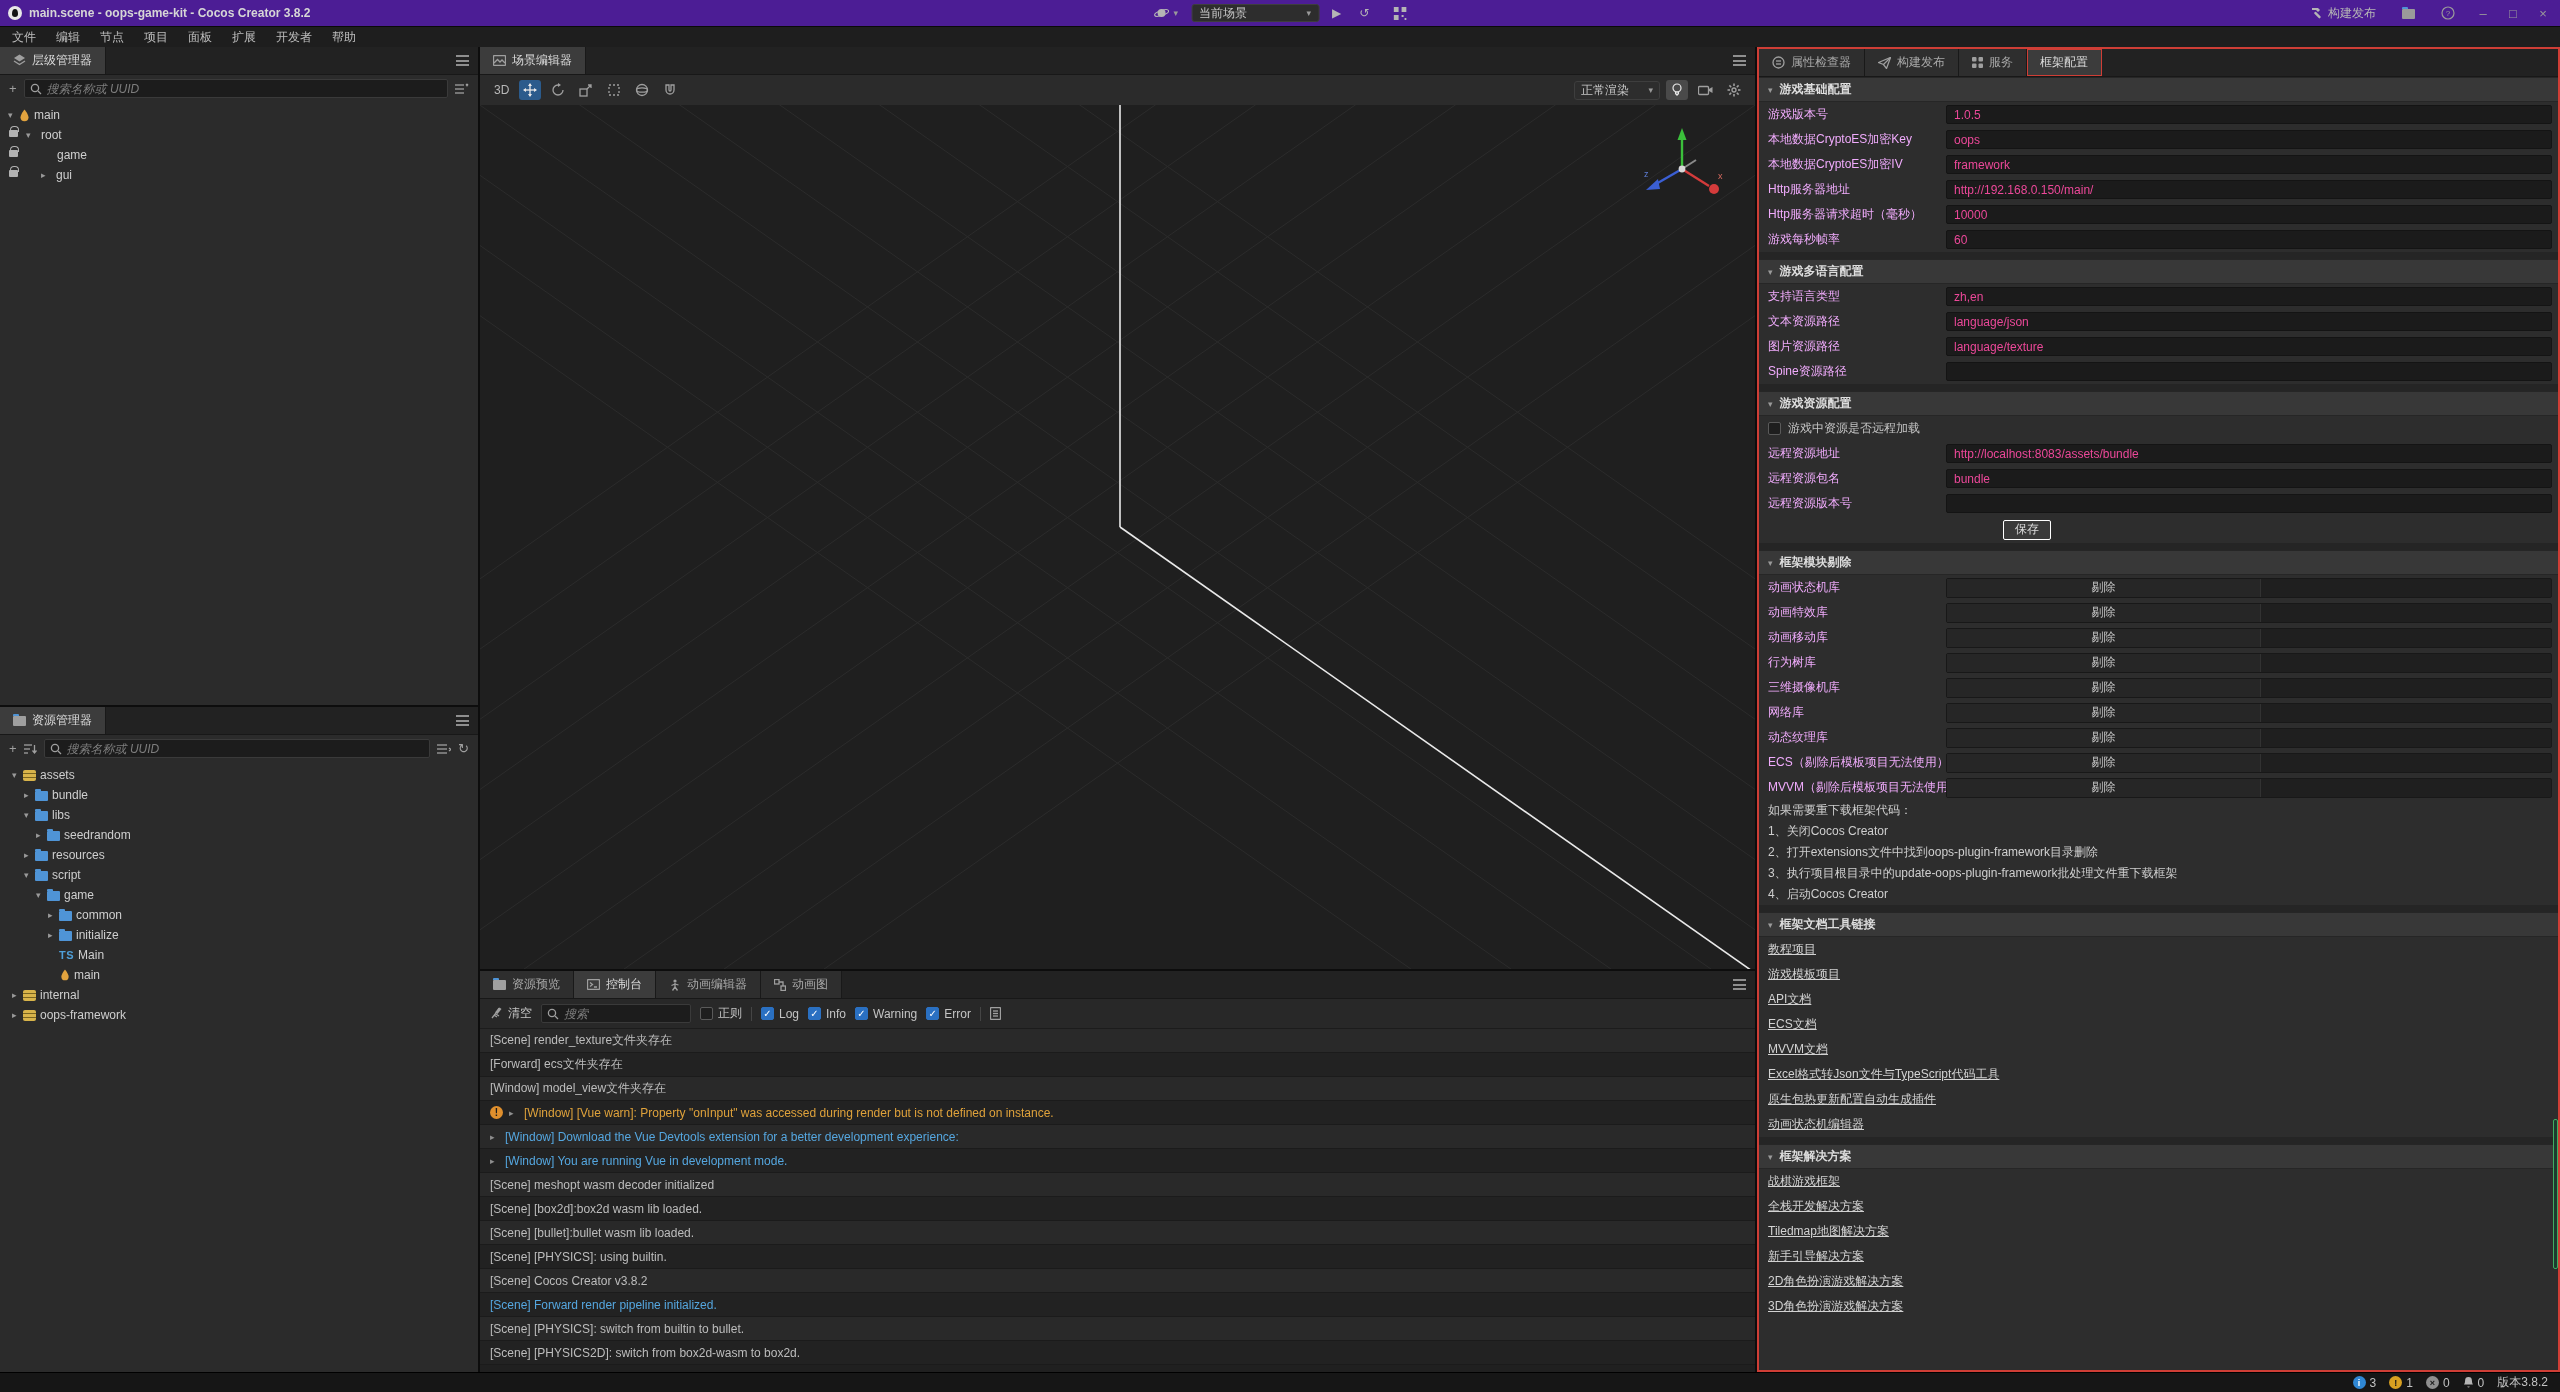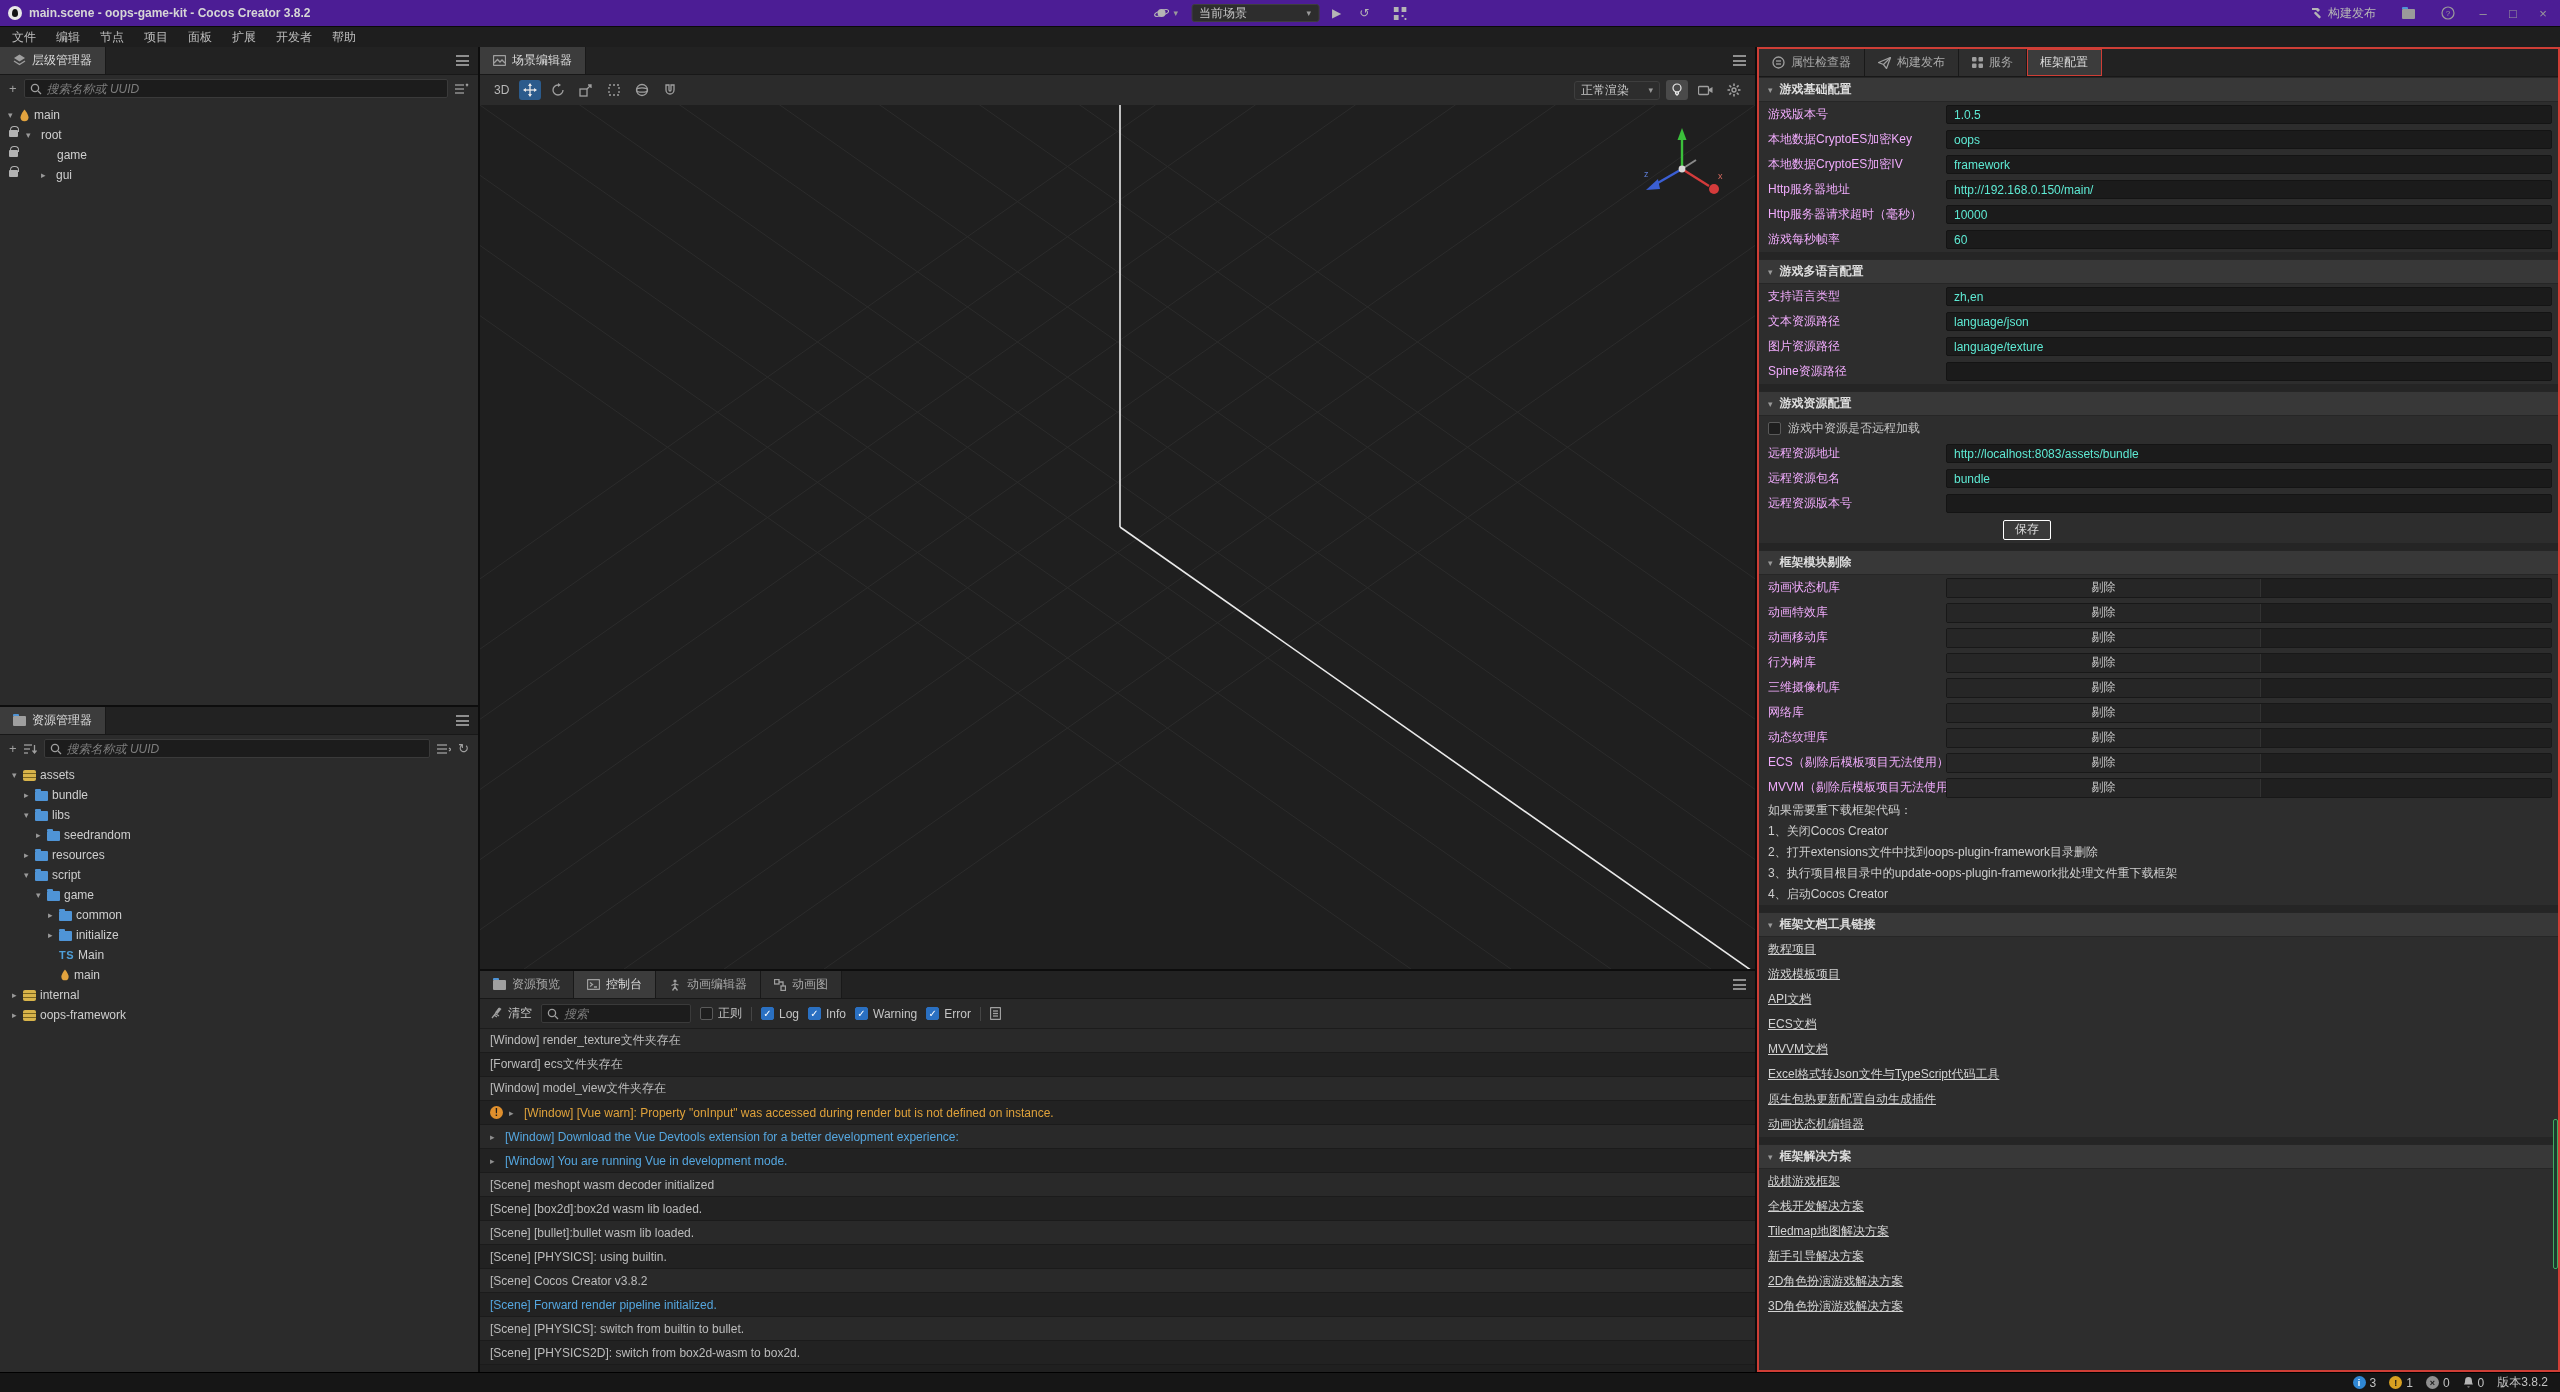--- a/index.html
+++ b/index.html
@@ -87,21 +87,21 @@
   .cline.blue { color:#55a7e0; }
   .warn-ico { width:13px; height:13px; flex:none; border-radius:50%; background:#df8f2d; color:#1c1c1c; font-weight:bold; font-size:10px; display:flex; align-items:center; justify-content:center; }
 
   
   .config-panel { height:100%; border:2px solid #cf3e36; background:#2d2d2d; display:flex; flex-direction:column; position:relative; }
   .cfg-body { flex:1; overflow:hidden; position:relative; }
   .sec-head { height:25px; display:flex; align-items:center; gap:7px; padding:0 9px; background:#383838; border-top:1px solid #262626; border-bottom:1px solid #262626; color:#dedede; font-weight:bold; }
   .sec-head .caret { font-size:9px; color:#9a9a9a; font-weight:normal; }
   .cfg-row { height:25px; display:flex; align-items:center; padding:0 6px 0 9px; }
   .cfg-label { width:178px; flex:none; color:#f0abfc; white-space:nowrap; overflow:hidden; }
-  .cfg-input { flex:1; height:19px; background:#1b1b1b; border:1px solid #141414; border-radius:2px; color:#5eead4; padding:0 7px; font-size:12px; font-family:inherit; outline:none; }
+  .cfg-input { flex:1; height:19px; background:#1b1b1b; border:1px solid #141414; border-radius:2px; color:#ec4899; padding:0 7px; font-size:12px; font-family:inherit; outline:none; }
   .chk-row { height:25px; display:flex; align-items:center; gap:7px; padding:0 9px; color:#c4c4c4; }
   .chk { width:13px; height:13px; border:1px solid #5a5a5a; background:#1e1e1e; border-radius:2px; flex:none; }
   .save-row { height:27px; display:flex; align-items:center; }
   .save-btn { margin-left:244px; height:20px; padding:0 11px; background:#3a3a3a; border:1px solid #ffffff; border-radius:2px; color:#dcdcdc; display:flex; align-items:center; }
   .module-slot { flex:1; height:20px; background:#1f1f1f; border:1px solid #181818; border-radius:2px; position:relative; }
   .module-btn { position:absolute; left:0; top:0; width:52%; height:100%; background:#262626; border-right:1px solid #323232; display:flex; align-items:center; justify-content:center; color:#c8c8c8; }
   .note { height:21px; display:flex; align-items:center; padding:0 9px; color:#cfcfcf; }
   .link-row { height:25px; display:flex; align-items:center; padding:0 9px; }
   .cfg-link { color:#d2d2d2; text-decoration:underline; }
   .sec-gap { height:7px; background:#252525; }
@@ -563,21 +563,21 @@
           <span class="vdiv"></span>
           <svg width="11" height="13" viewBox="0 0 11 13">
               <rect x="0.5" y="0.5" width="10" height="12" rx="1" class="s"></rect>
               <line x1="3" y1="4" x2="8" y2="4" class="s"></line>
               <line x1="3" y1="6.5" x2="8" y2="6.5" class="s"></line>
               <line x1="3" y1="9" x2="8" y2="9" class="s"></line>
             </svg>
         </div>
         <div class="console-lines">
           <div class="cline">
-              <span>[Window] render_texture文件夹存在</span>
+              <span>[Scene] render_texture文件夹存在</span>
             </div>
           <div class="cline">
               <span>[Forward] ecs文件夹存在</span>
             </div>
           <div class="cline">
               <span>[Window] model_view文件夹存在</span>
             </div>
           <div class="cline warn">
             <span class="warn-ico">!</span>
             <span class="exp">▸</span>

